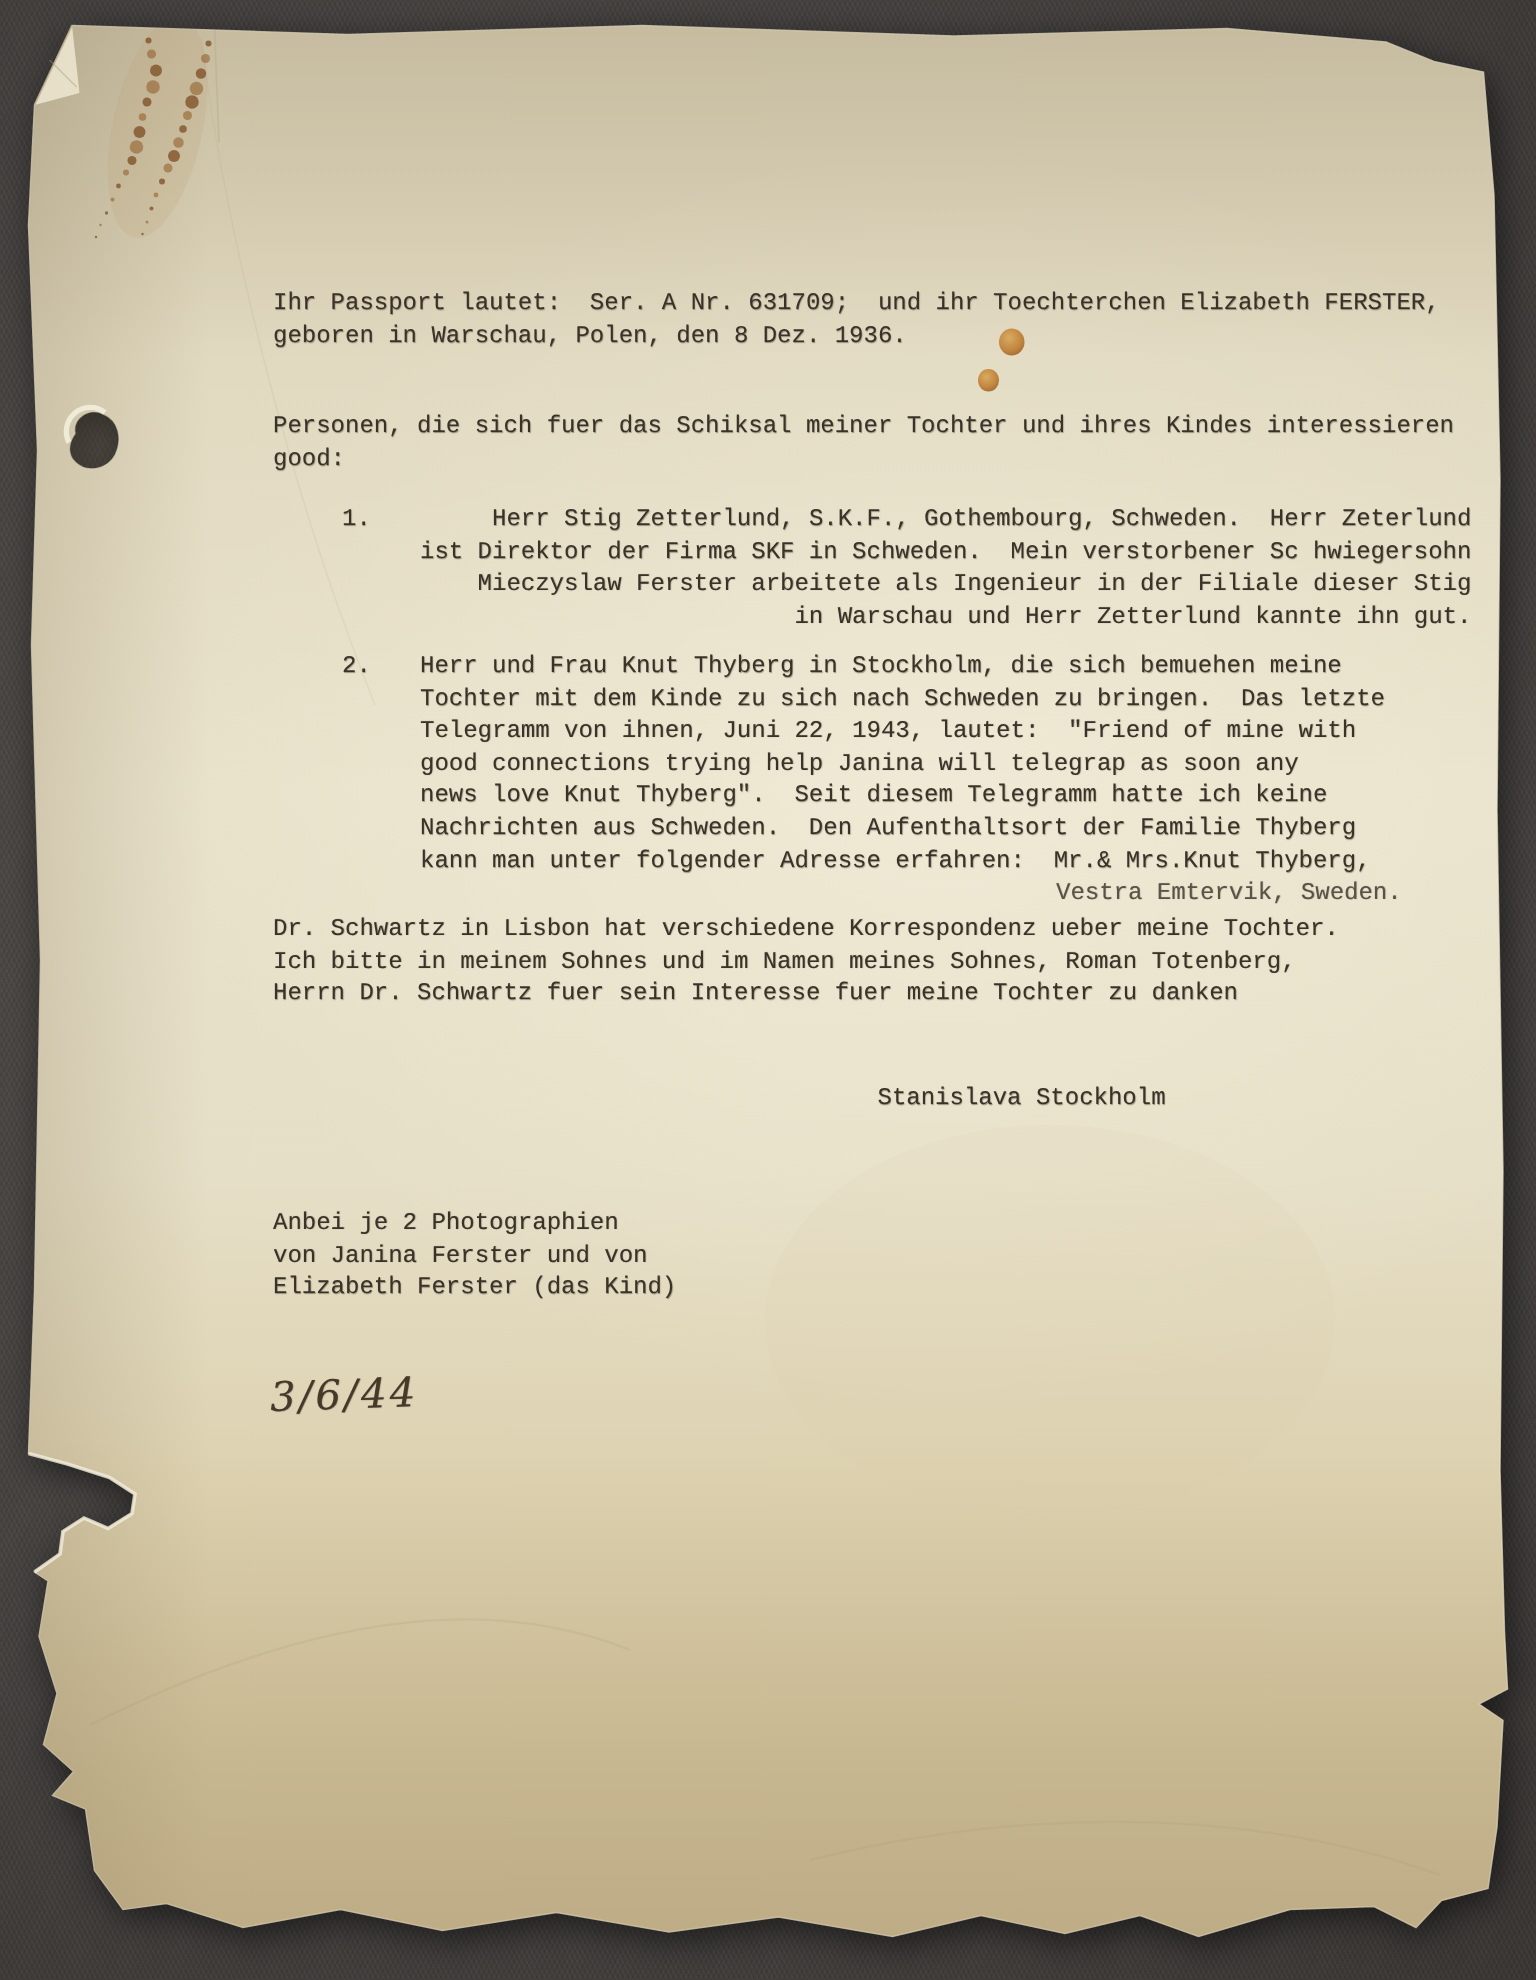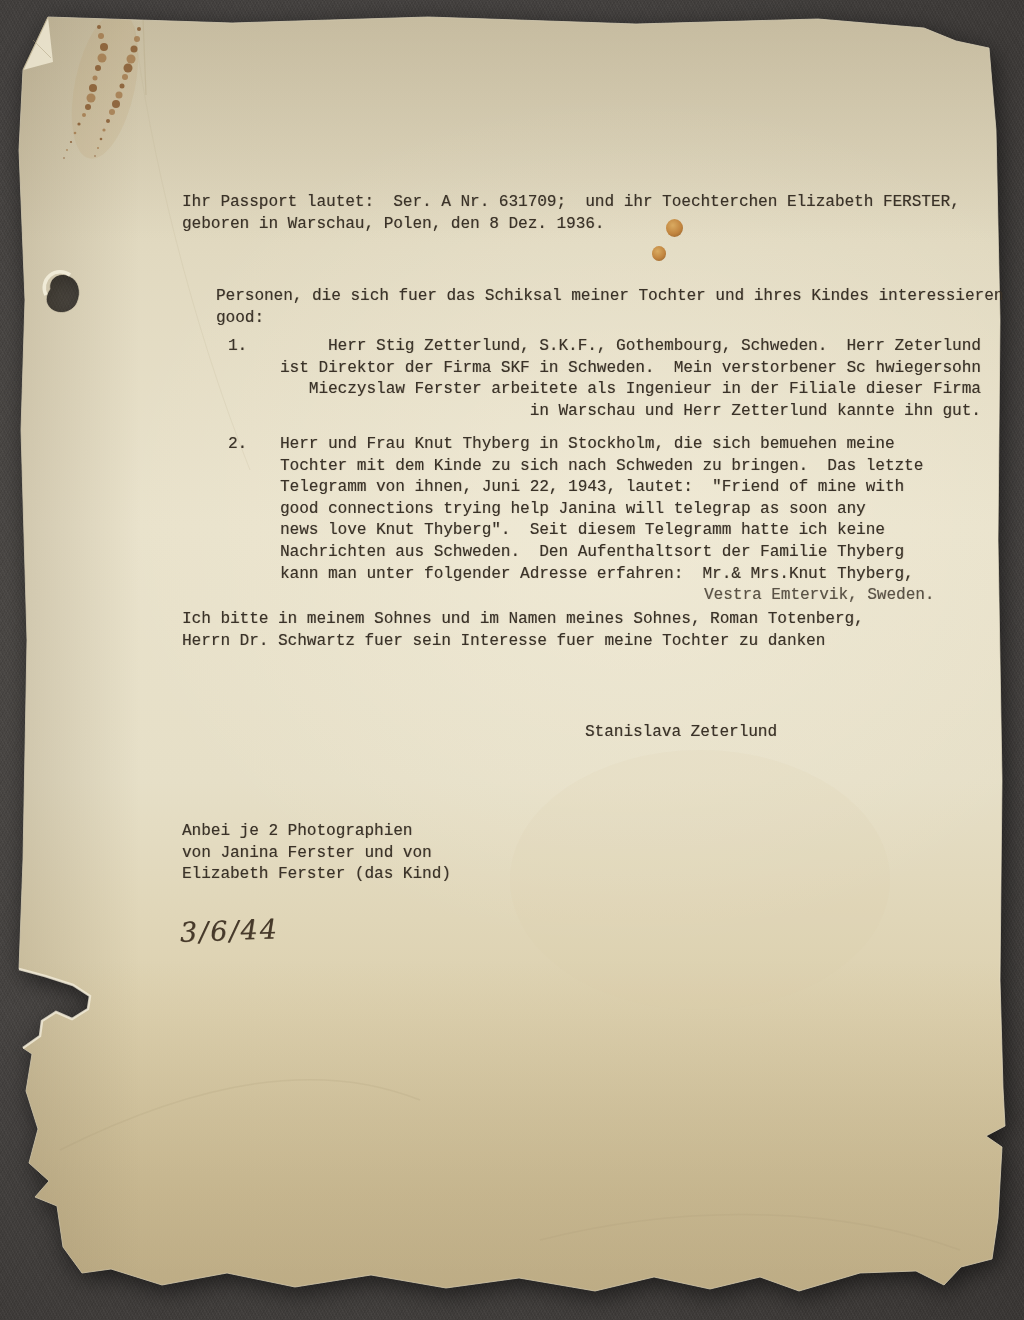--- a/index.html
+++ b/index.html
@@ -163,53 +163,54 @@
   </g>
 </svg>
 
 <div id="text-layer">
 
   <div class="block" style="left:182px; top:192px;">
     <div class="tline">Ihr Passport lautet:  Ser. A Nr. 631709;  und ihr Toechterchen Elizabeth FERSTER,</div>
     <div class="tline">geboren in Warschau, Polen, den 8 Dez. 1936.</div>
   </div>
 
-  <div class="block" style="left:182px; top:286px;margin-left:34px;">
+  <div class="block" style="left:182px; top:274px;">
     <div class="tline">Personen, die sich fuer das Schiksal meiner Tochter und ihres Kindes interessieren</div>
     <div class="tline">good:</div>
   </div>
 
   <div class="block tline" style="left:228px; top:336px;">1.</div>
   <div class="block" style="left:280px; top:336px;text-align:right;">
     <div class="tline">Herr Stig Zetterlund, S.K.F., Gothembourg, Schweden.  Herr Zeterlund</div>
     <div class="tline">ist Direktor der Firma SKF in Schweden.  Mein verstorbener Sc hwiegersohn</div>
-    <div class="tline">Mieczyslaw Ferster arbeitete als Ingenieur in der Filiale dieser Firma</div>
+    <div class="tline">Mieczyslaw Ferster arbeitete als Ingenieur in der Filiale dieser Stig</div>
     <div class="tline">in Warschau und Herr Zetterlund kannte ihn gut.</div>
   </div>
 
   <div class="block tline" style="left:228px; top:434px;">2.</div>
   <div class="block" style="left:280px; top:434px;">
     <div class="tline">Herr und Frau Knut Thyberg in Stockholm, die sich bemuehen meine</div>
     <div class="tline">Tochter mit dem Kinde zu sich nach Schweden zu bringen.  Das letzte</div>
     <div class="tline">Telegramm von ihnen, Juni 22, 1943, lautet:  "Friend of mine with</div>
     <div class="tline">good connections trying help Janina will telegrap as soon any</div>
     <div class="tline">news love Knut Thyberg".  Seit diesem Telegramm hatte ich keine</div>
     <div class="tline">Nachrichten aus Schweden.  Den Aufenthaltsort der Familie Thyberg</div>
     <div class="tline">kann man unter folgender Adresse erfahren:  Mr.&amp; Mrs.Knut Thyberg,</div>
     <div class="tline indent-right faded">Vestra Emtervik, Sweden.</div>
   </div>
 
   <div class="block" style="left:182px; top:609px;">
+    <div class="tline">Dr. Schwartz in Lisbon hat verschiedene Korrespondenz ueber meine Tochter.</div>
     <div class="tline">Ich bitte in meinem Sohnes und im Namen meines Sohnes, Roman Totenberg,</div>
     <div class="tline">Herrn Dr. Schwartz fuer sein Interesse fuer meine Tochter zu danken</div>
   </div>
 
-  <div class="block tline" style="left:585px; top:722px;">Stanislava Zeterlund</div>
-
-  <div class="block" style="left:182px; top:805px;margin-top:16px;">
+  <div class="block tline" style="left:585px; top:722px;">Stanislava Stockholm</div>
+
+  <div class="block" style="left:182px; top:805px;">
     <div class="tline">Anbei je 2 Photographien</div>
     <div class="tline">von Janina Ferster und von</div>
     <div class="tline">Elizabeth Ferster (das Kind)</div>
   </div>
 
   <div class="block date-hand" style="left:180px; top:920px;">3/6/44</div>
 
   <div class="stain-dot" id="stain-over-letter"></div>
   <div class="stain-dot" id="stain-below-line"></div>
 </div>

